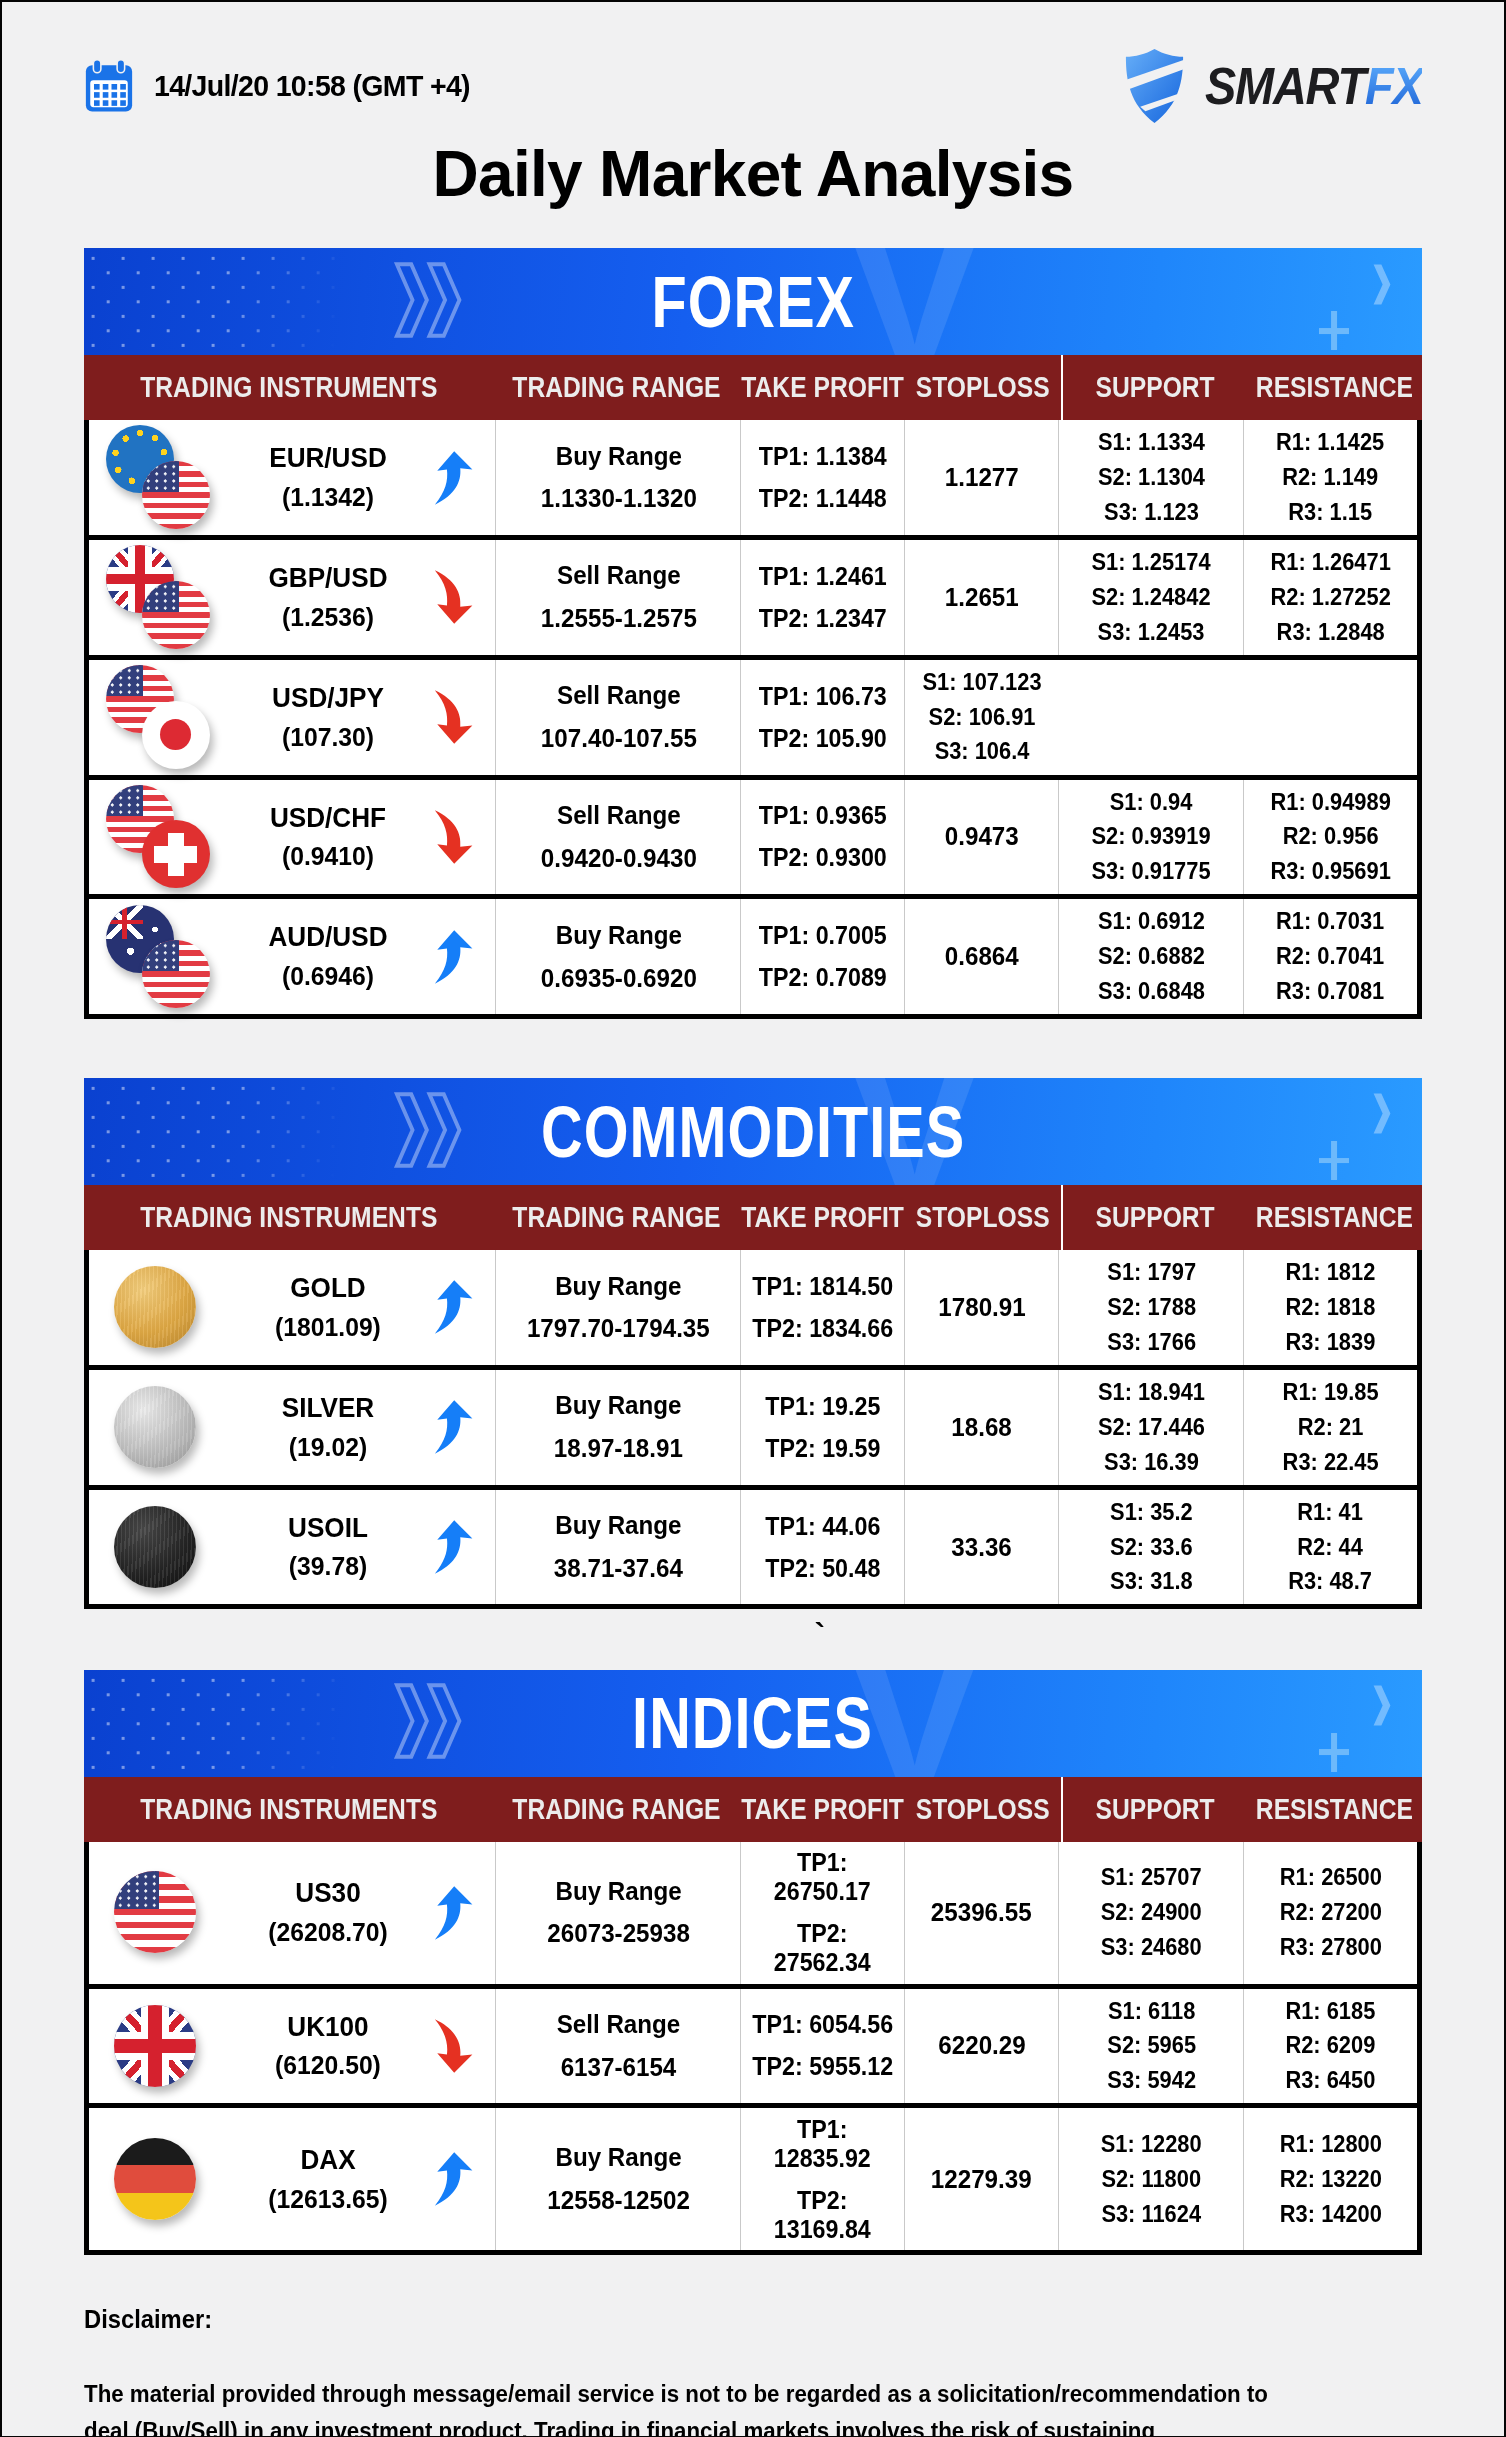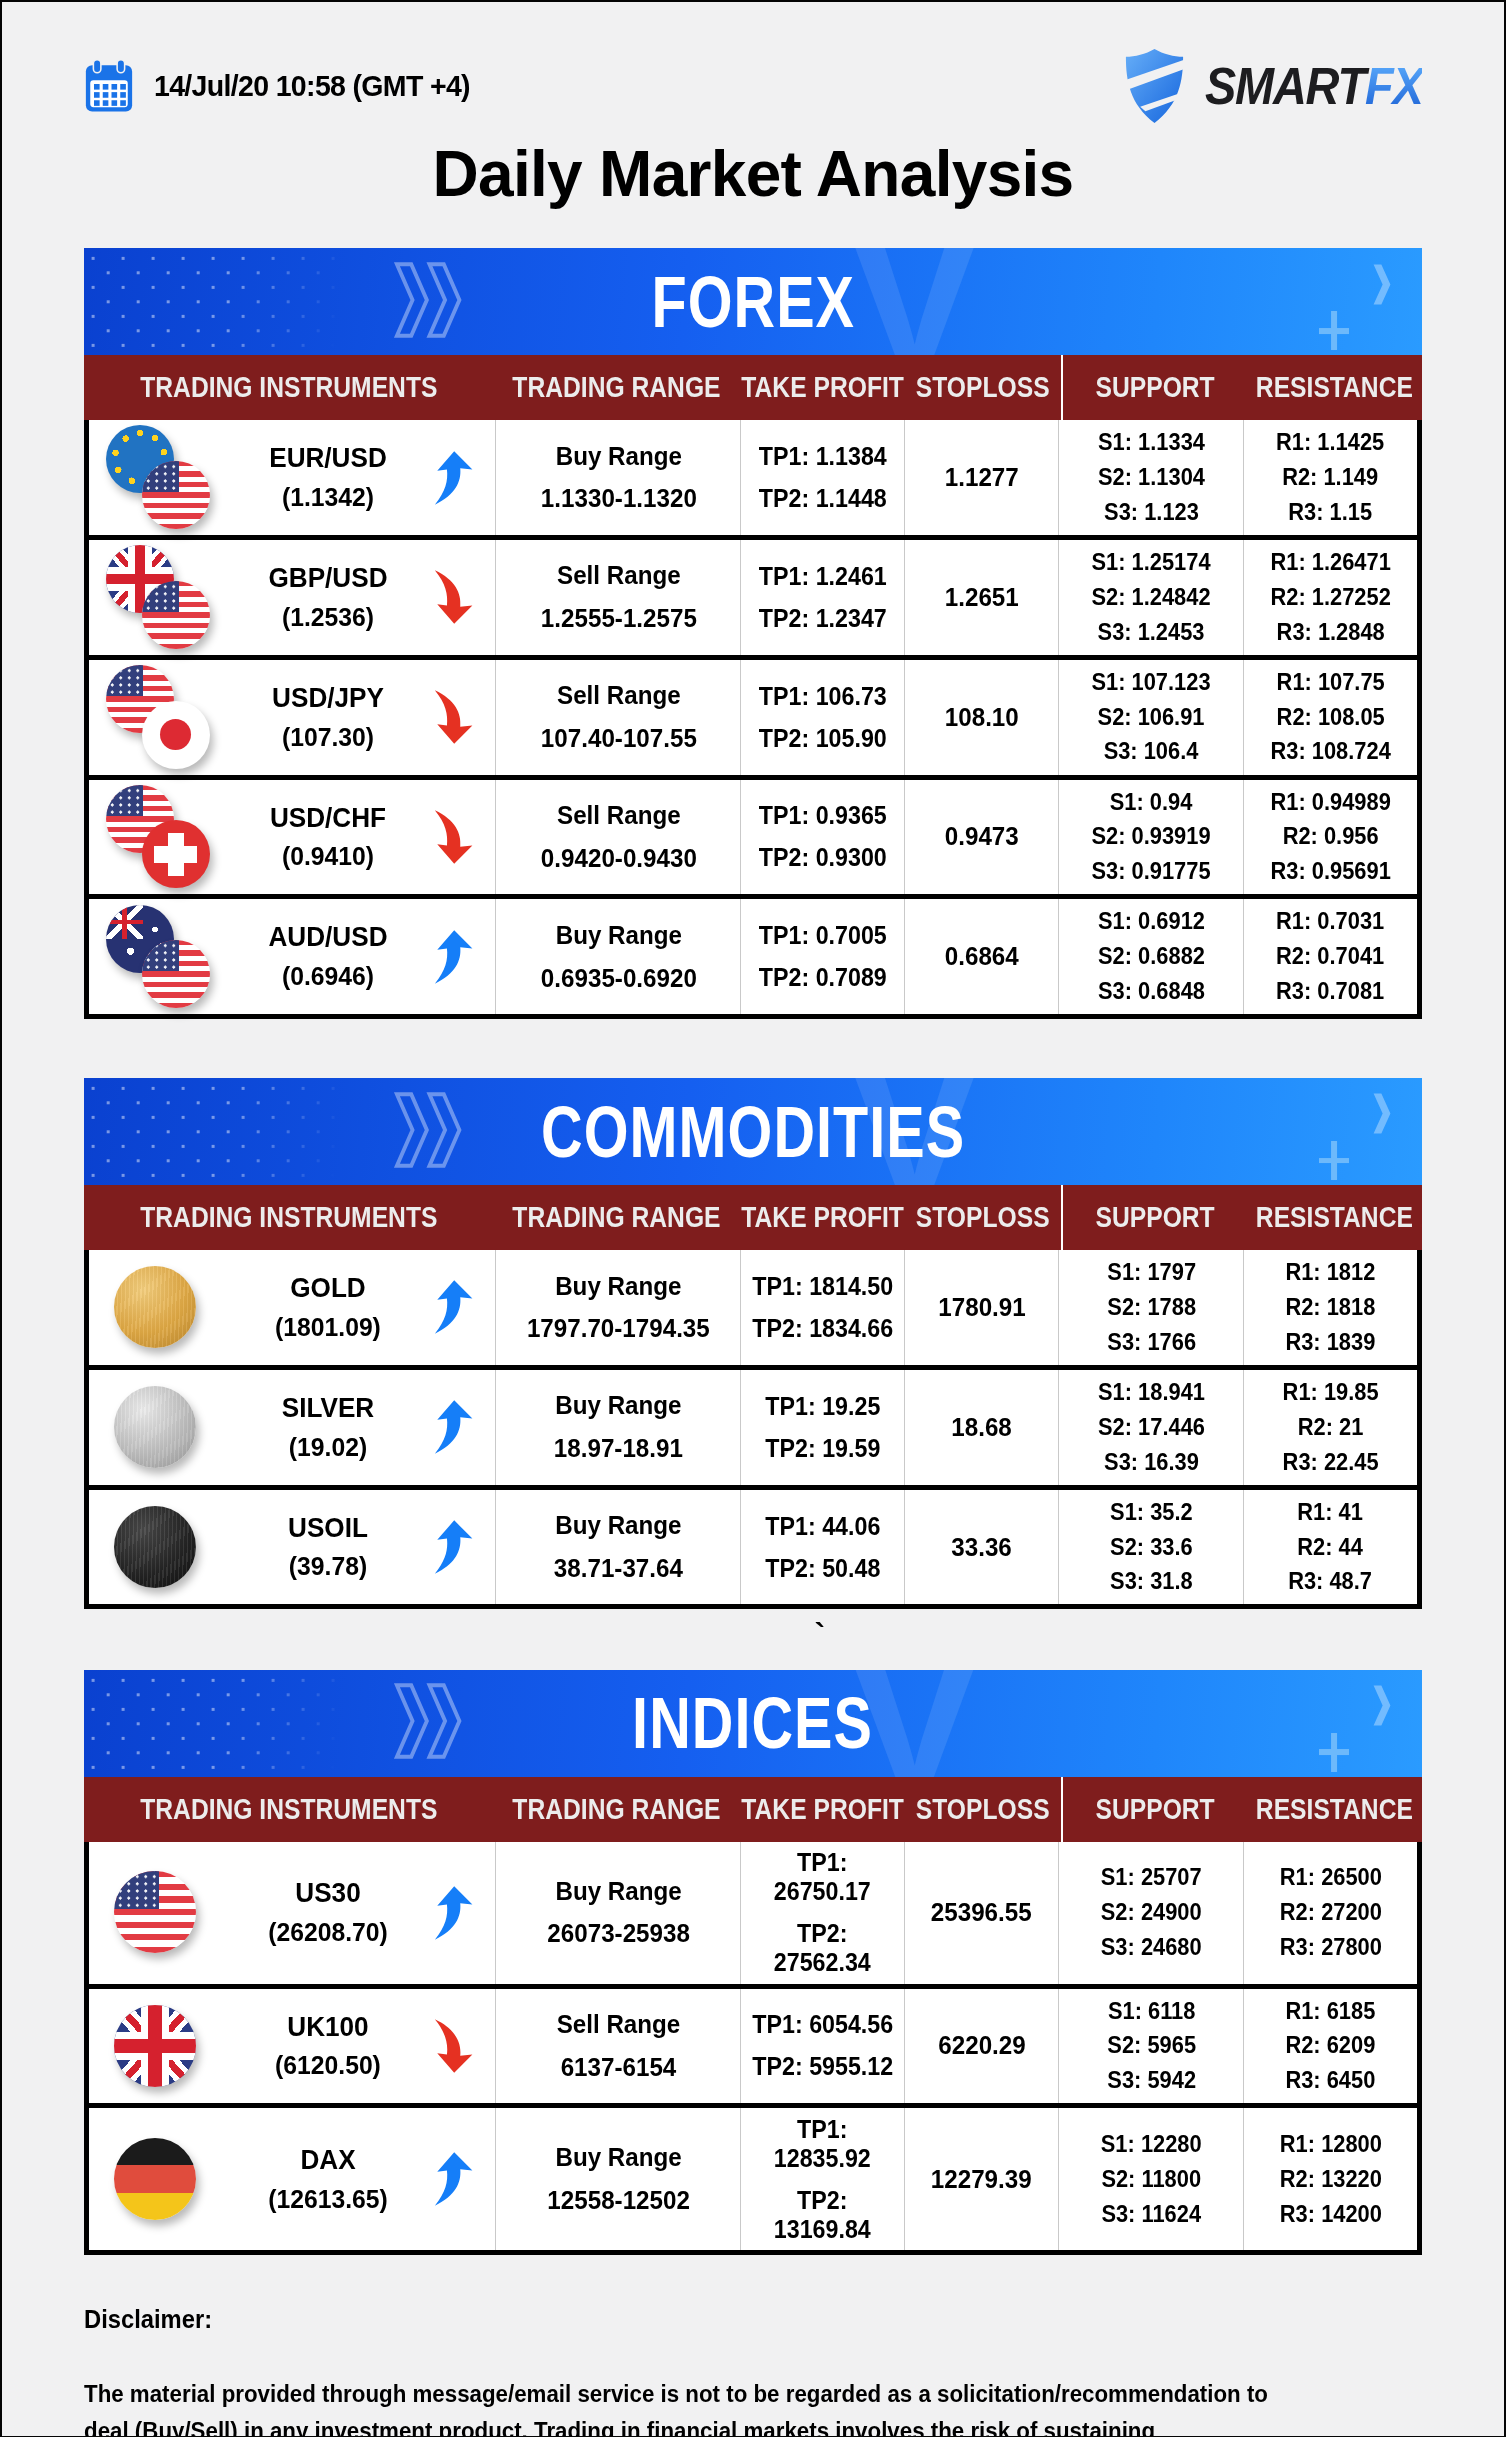--- a/index.html
+++ b/index.html
@@ -340,37 +340,25 @@
                 <span>Sell Range</span>
                 <span>107.40-107.55</span>
               </span>
     </div>
     <div class="cell c-tp">
       <span class="cnd">
                 <span>TP1: 106.73</span>
                 <span>TP2: 105.90</span>
               </span>
     </div>
-    <div class="cell c-sl">
-      <span class="cnd">
-                <span>108.10</span>
-              </span>
-    </div>
     <div class="cell c-sup">
       <span class="cnd">
                 <span>S1: 107.123</span>
                 <span>S2: 106.91</span>
                 <span>S3: 106.4</span>
-              </span>
-    </div>
-    <div class="cell c-res">
-      <span class="cnd">
-                <span>R1: 107.75</span>
-                <span>R2: 108.05</span>
-                <span>R3: 108.724</span>
               </span>
     </div>
   </div>
           <div class="row grid6">
     <div class="cell c-inst">
       <span class="flags">
                 <span class="flag f-us a"></span>
                 <span class="flag f-ch b"></span>
               </span>
       <span class="inst-text">

